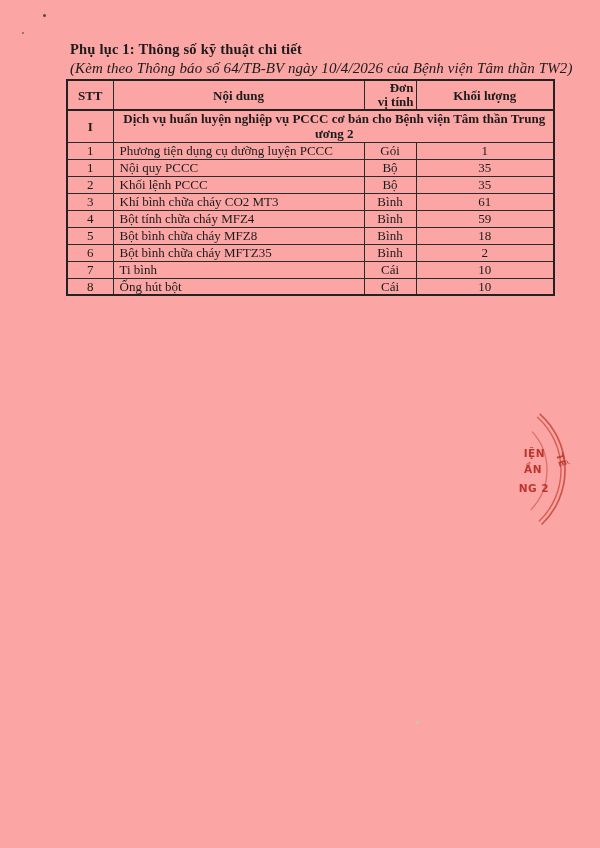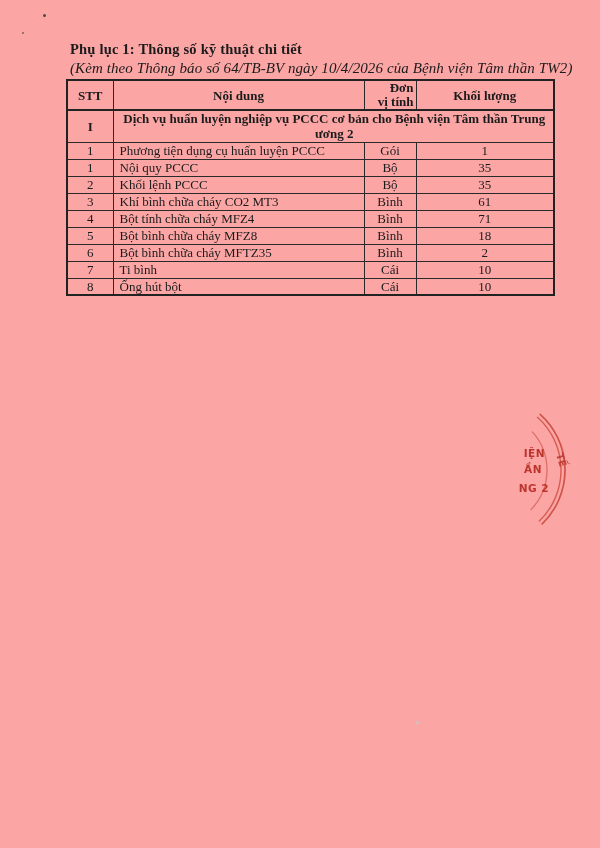--- a/index.html
+++ b/index.html
@@ -91,21 +91,21 @@
         <th>Khối lượng</th>
       </tr>
 
       <tr class="h-sec1 section">
         <td class="c">I</td>
         <td class="merged" colspan="3">Dịch vụ huấn luyện nghiệp vụ PCCC cơ bản cho Bệnh viện Tâm thần Trung ương 2</td>
       </tr>
 
       <tr class="h-data">
         <td class="c">1</td>
-        <td class="l">Phương tiện dụng cụ huấn luyện PCCC</td>
+        <td class="l">Phương tiện dụng cụ dưỡng luyện PCCC</td>
         <td class="c">Gói</td>
         <td class="c">1</td>
       </tr>
 
 
       <tr class="h-data">
         <td class="c">1</td>
         <td class="l">Nội quy PCCC</td>
         <td class="c">Bộ</td>
         <td class="c">35</td>
@@ -122,21 +122,21 @@
         <td class="c">3</td>
         <td class="l">Khí bình chữa cháy CO2 MT3</td>
         <td class="c">Bình</td>
         <td class="c">61</td>
       </tr>
 
       <tr class="h-data">
         <td class="c">4</td>
         <td class="l">Bột tính chữa cháy MFZ4</td>
         <td class="c">Bình</td>
-        <td class="c">71</td>
+        <td class="c">59</td>
       </tr>
 
       <tr class="h-data">
         <td class="c">5</td>
         <td class="l">Bột bình chữa cháy MFZ8</td>
         <td class="c">Bình</td>
         <td class="c">18</td>
       </tr>
 
       <tr class="h-data">

